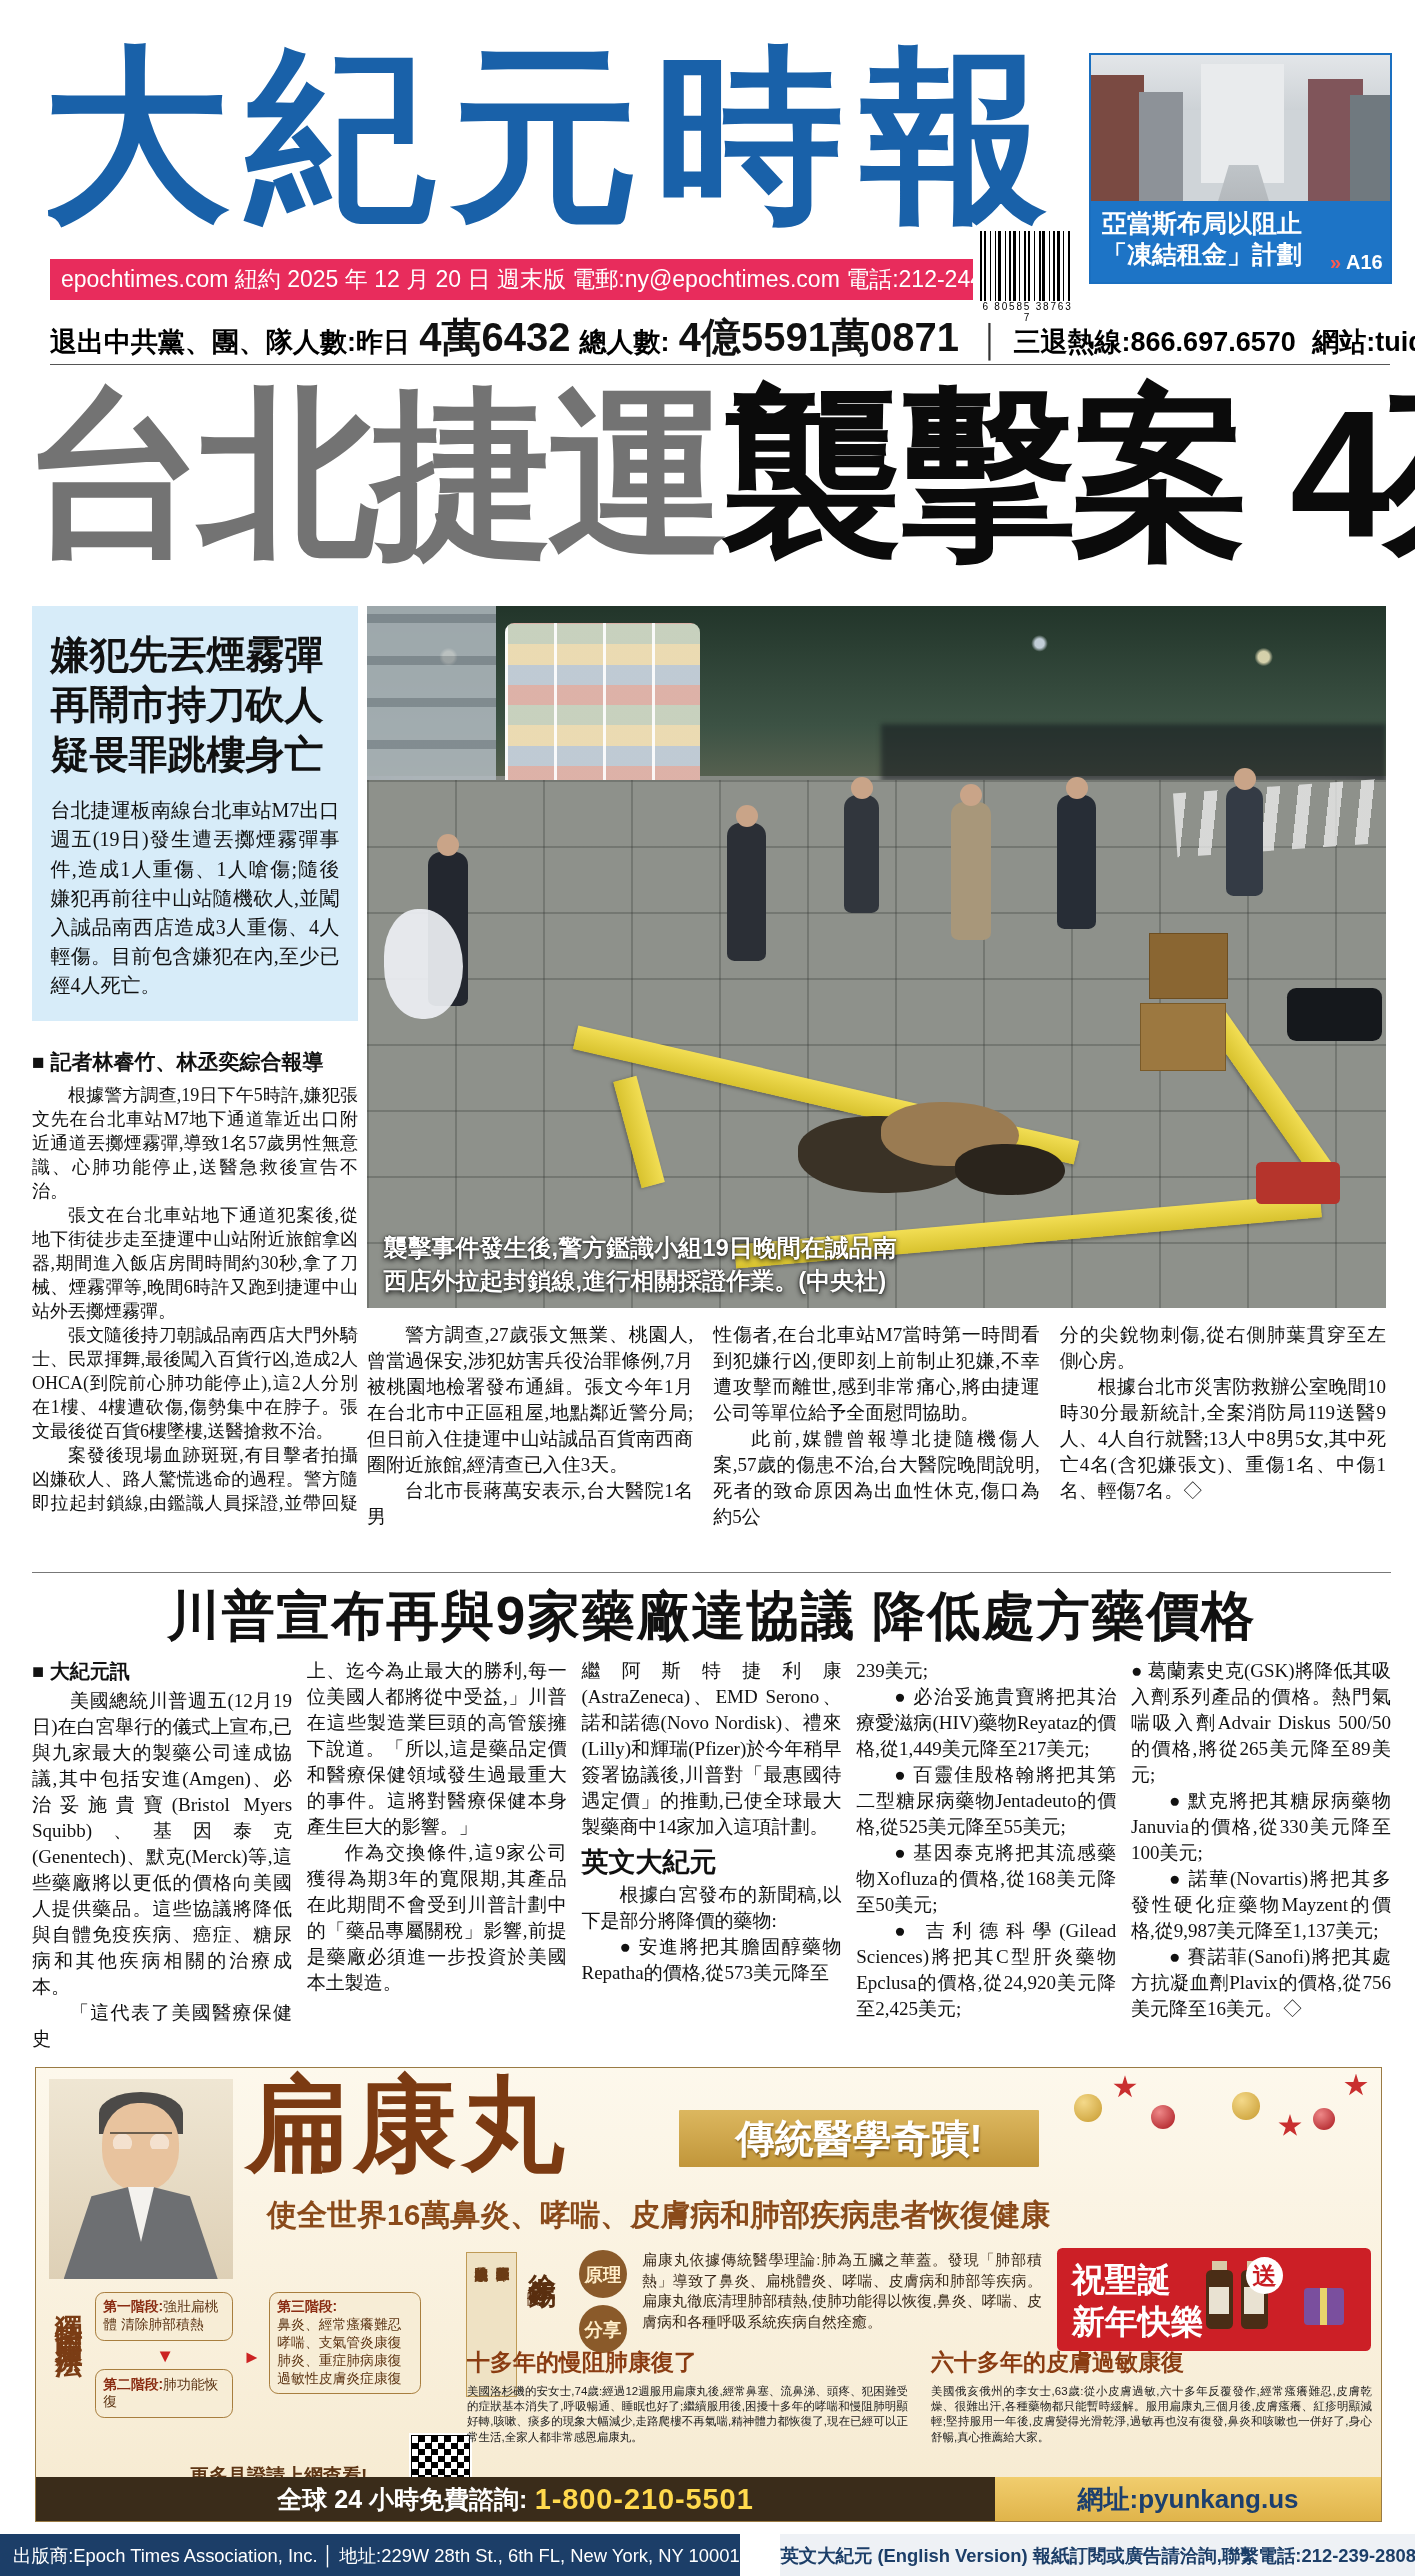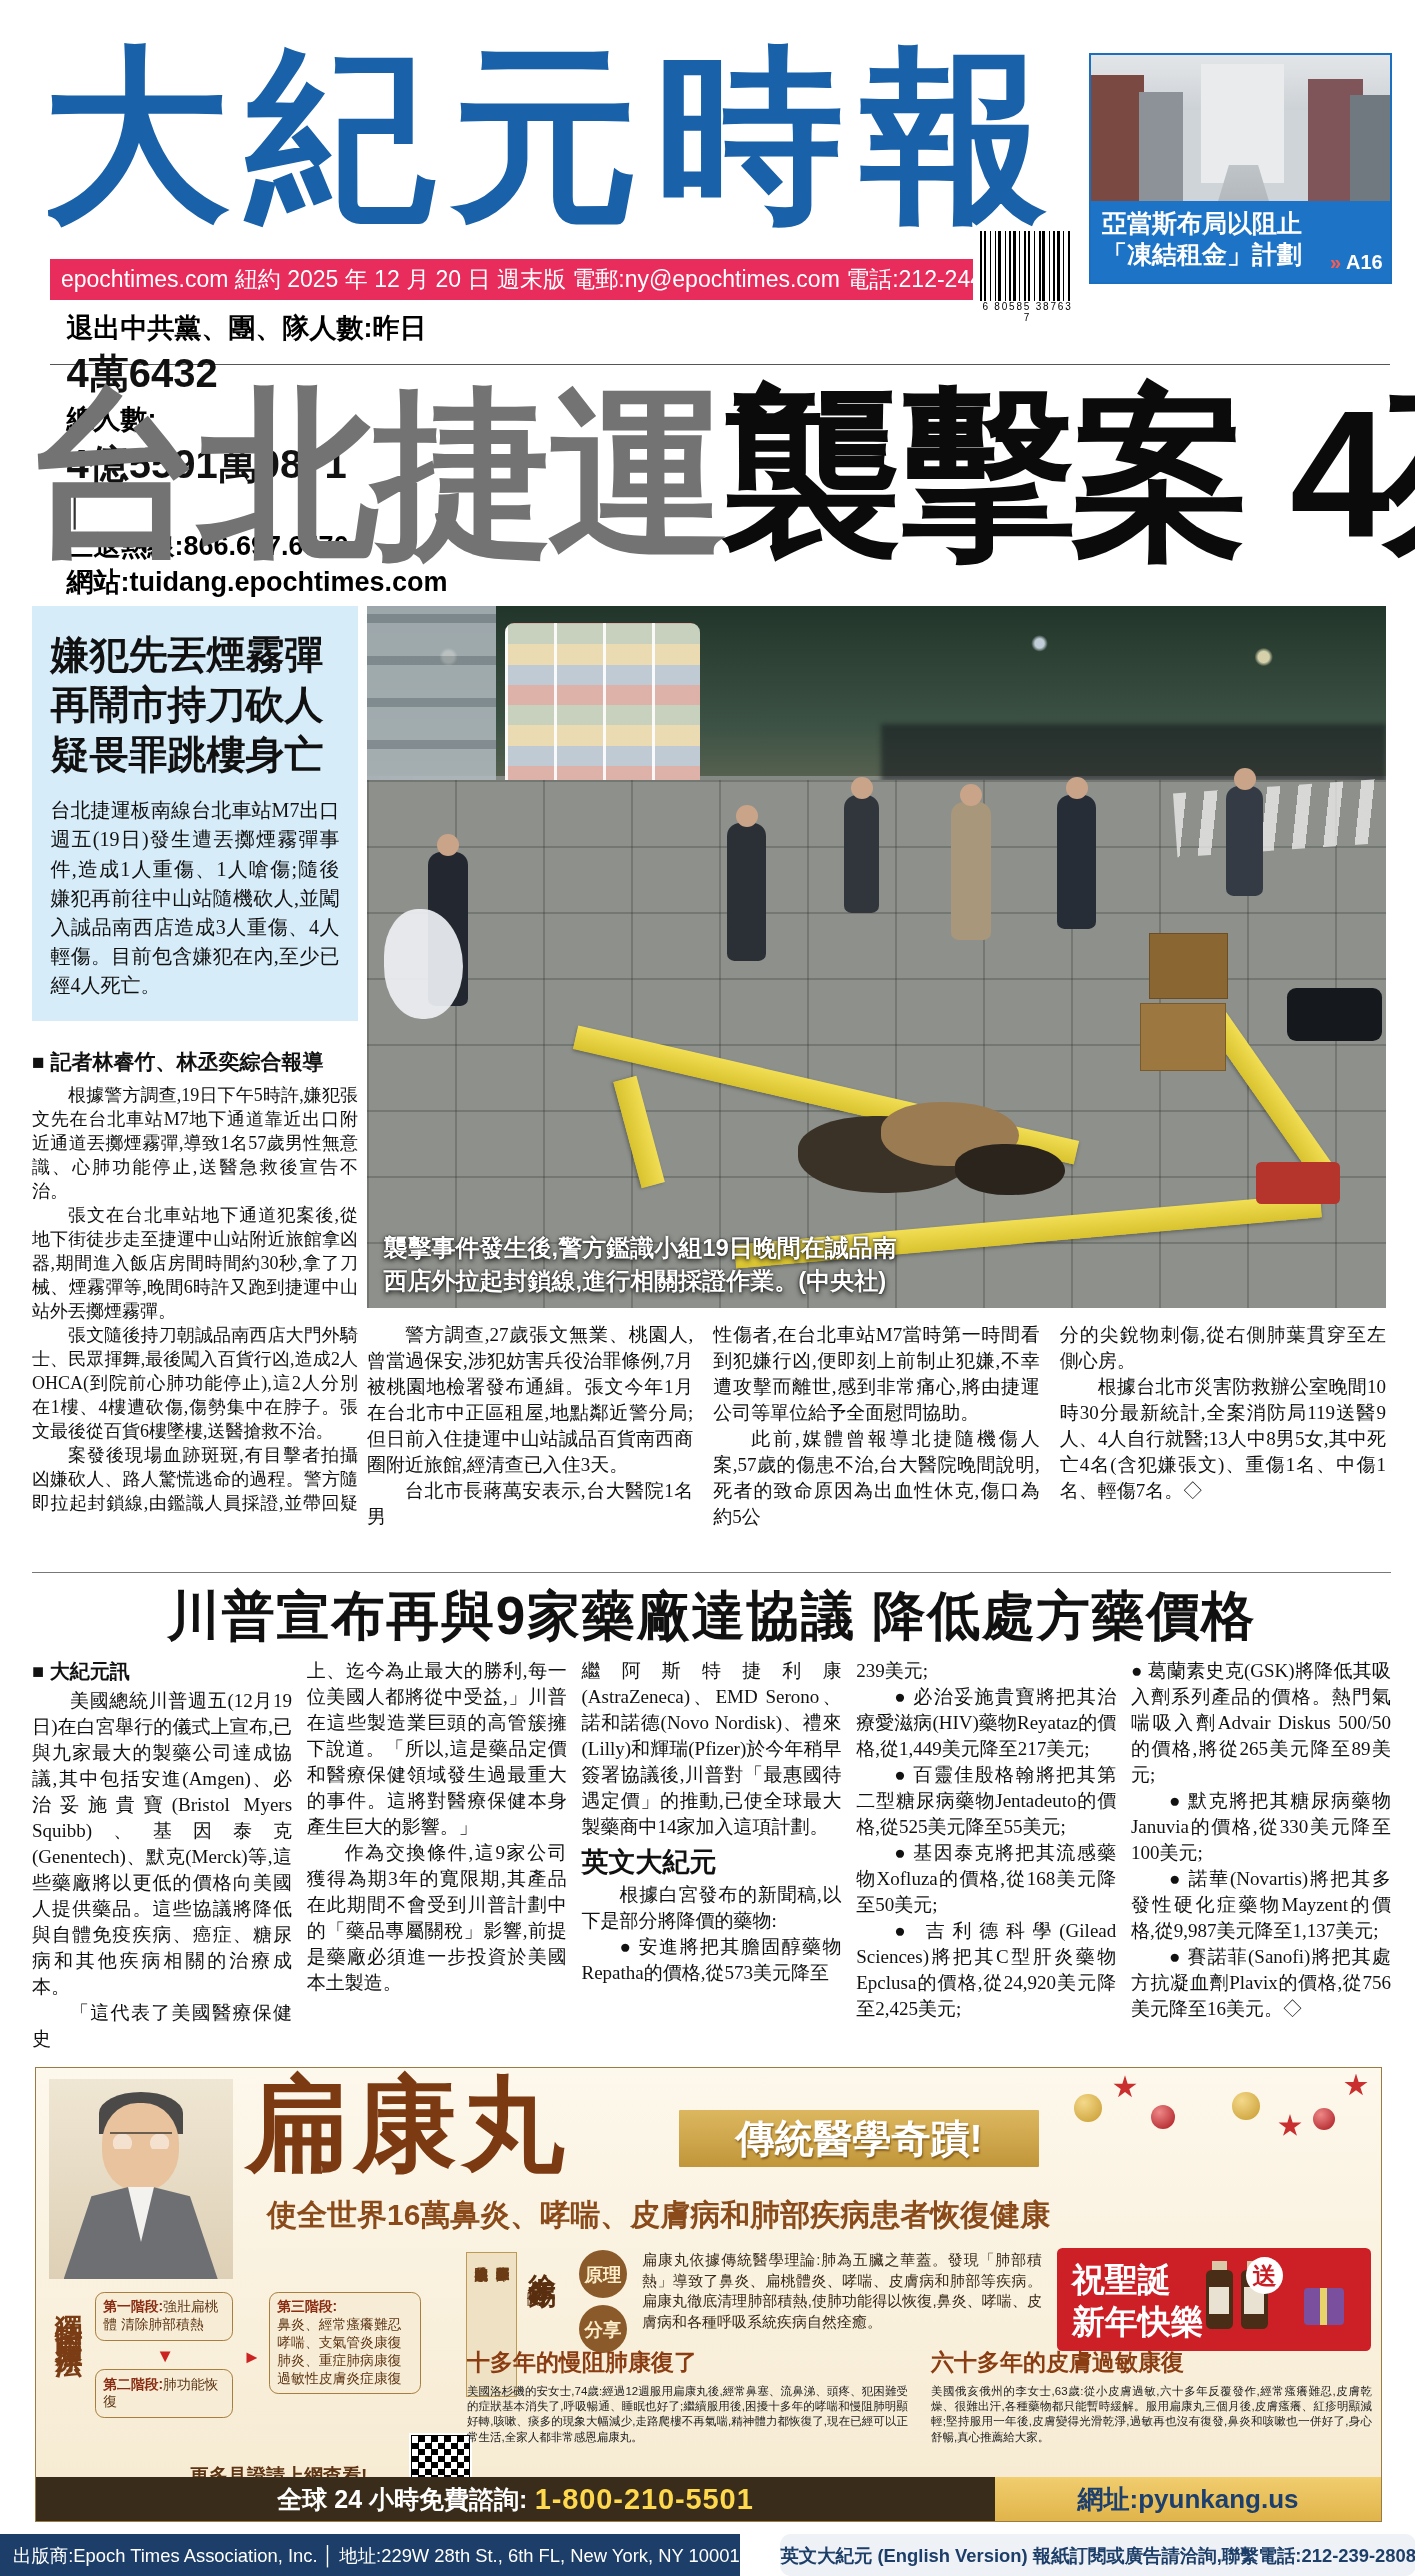--- a/index.html
+++ b/index.html
@@ -27,21 +27,21 @@
   .t-ref{position:absolute;right:7.3px;bottom:3.7px;font-size:20px;font-weight:bold;color:#fff;}
   .t-ref .chev{color:#ff5a4e;}
   .redbar{left:50px;top:259px;width:923px;height:41px;background:#e82c5c;color:#fff;
           font-size:23px;line-height:41px;padding-left:11px;box-sizing:border-box;white-space:nowrap;overflow:hidden;}
   .barcode{left:980px;top:231px;width:92px;height:70px;
            background:repeating-linear-gradient(90deg,#000 0 1.8px,#fff 1.8px 3.7px,#000 3.7px 6.4px,#fff 6.4px 10px,#000 10px 11px,#fff 11px 14.7px);}
   .barcode-num{left:977px;top:301px;width:101px;font-size:10px;letter-spacing:1.8px;color:#000;text-align:center;}
 
   
   .tuidang{left:50px;top:310px;width:1340px;height:48px;display:flex;align-items:baseline;white-space:nowrap;
-           border-bottom:1.8px solid #555;padding-bottom:5.5px;box-sizing:content-box;flex-direction:column;}
+           border-bottom:1.8px solid #555;padding-bottom:5.5px;box-sizing:content-box;}
   .tu-label{font-size:27px;font-weight:bold;color:#000;}
   .tu-big{font-size:40px;font-weight:900;margin:0 9.2px;}
   .tu-sep{font-size:31px;margin:0 13px;color:#333;}
 
   
   .mainhead{left:24px;top:365px;width:1377px;height:222px;white-space:nowrap;
             font-weight:900;font-size:180px;line-height:218px;letter-spacing:-5.5px;
             font-family:"Liberation Sans",sans-serif;}
   .mh-blue{color:#737373;}
   .mh-black{color:#0b0b0b;}
@@ -156,21 +156,21 @@
   .adbar{left:0;bottom:0;width:100%;height:44px;display:flex;}
   .adbar .l{flex:1;background:#3a2c1a;color:#fff;font-size:25px;font-weight:bold;
             display:flex;align-items:center;justify-content:center;gap:7.3px;}
   .adbar .l .phone{color:#ffd94d;font-size:29px;font-weight:900;letter-spacing:0.9px;}
   .adbar .r{width:386px;background:linear-gradient(#f1cd6e,#e0b44a);color:#1c3f6e;font-size:26px;font-weight:900;
             display:flex;align-items:center;justify-content:center;}
 
   
   .footer{left:0;top:2534px;width:1416px;height:42px;display:flex;gap:40px;}
   .footer .fl{width:872px;background:#1c3e68;color:#fff;font-size:18.4px;display:flex;align-items:center;padding-left:13px;white-space:nowrap;}
-  .footer .fr{flex:1;background:#eef1f5;color:#1c3e68;font-size:18.4px;font-weight:bold;display:flex;align-items:center;justify-content:center;white-space:nowrap;border-radius:11px;}
+  .footer .fr{flex:1;background:#eef1f5;color:#1c3e68;font-size:18.4px;font-weight:bold;display:flex;align-items:center;justify-content:center;white-space:nowrap;}
 </style>
 </head>
 <body>
 
 <div class="abs logo">大紀元時報</div>
 
 <div class="abs teaser">
   <div class="abs t-sky"></div>
   <div class="abs t-b5"></div>
   <div class="abs t-b1"></div>

